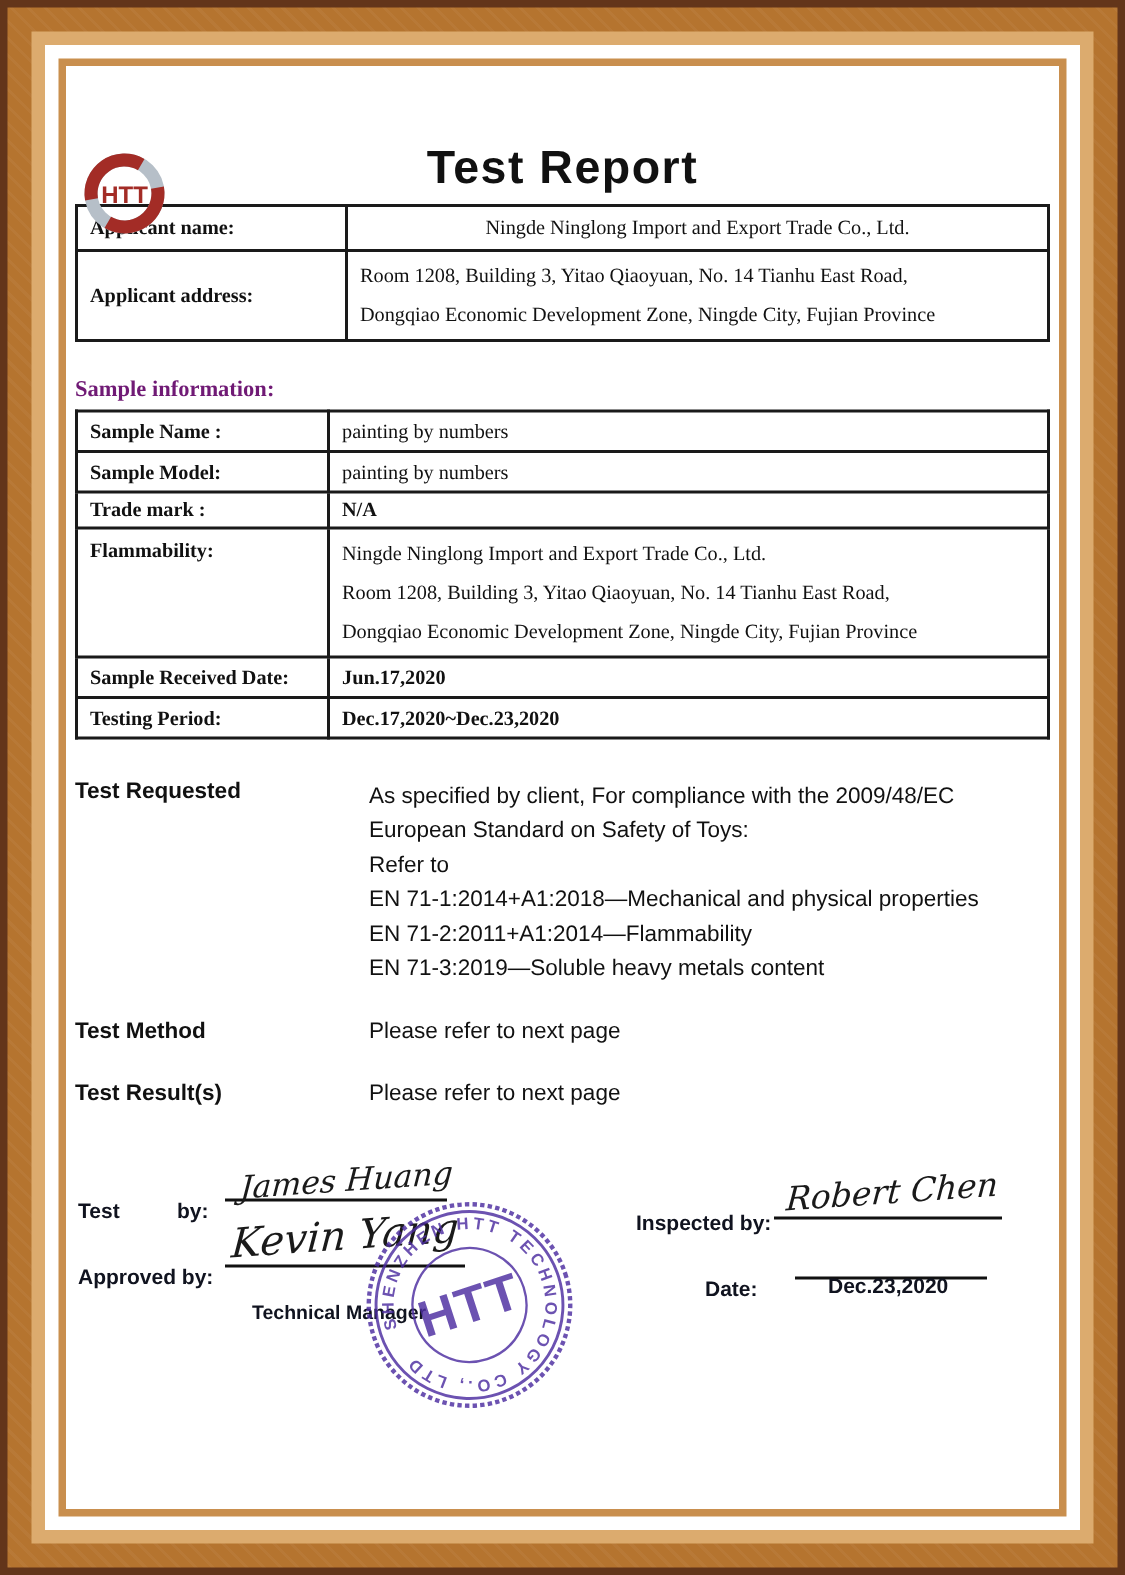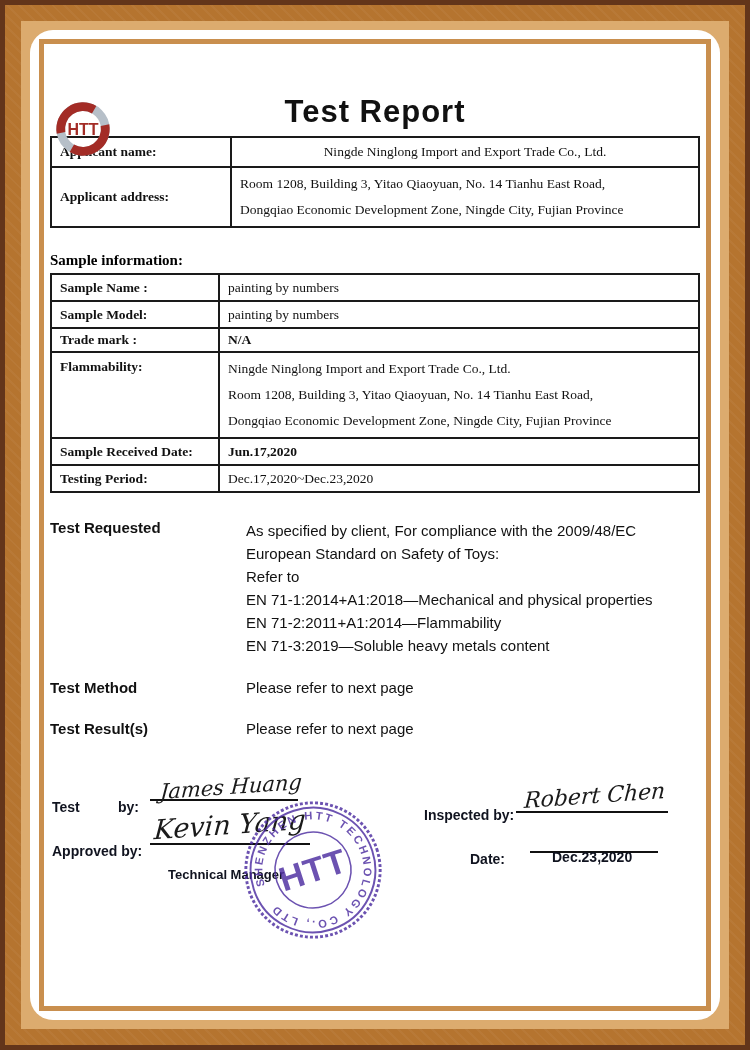--- a/index.html
+++ b/index.html
@@ -4,41 +4,41 @@
 <style>
   * { margin:0; padding:0; box-sizing:border-box; }
   html,body { width:750px; height:1050px; }
   body { font-family:"Liberation Sans", sans-serif; background:#fff; }
 
   
   .f1 { width:750px; height:1050px; background:#63351a; padding:5px; }
   .f2 { width:100%; height:100%; background:#b5742f; padding:16px;
         background-image:repeating-linear-gradient(45deg, rgba(255,255,255,.04) 0 2px, transparent 2px 8px); }
   .f3 { width:100%; height:100%; background:#dcab6e; padding:9px; }
-  .f4 { width:100%; height:100%; background:#ffffff; padding:9px;border-radius:23px; }
+  .f4 { width:100%; height:100%; background:#ffffff; padding:9px; }
   .f5 { width:100%; height:100%; background:#ffffff; border:5px solid #c98f4e;
         position:relative; overflow:hidden; }
   .content { position:relative; width:100%; height:100%; padding:0 6px; }
 
   
   .logo { position:absolute; top:4px; left:8px; width:62px; height:62px; }
   .title { text-align:center; margin-top:50px; font-size:31px; font-weight:bold;
            color:#111; letter-spacing:1px; font-family:"Liberation Sans", sans-serif; }
 
   
   table { border-collapse:collapse; width:650px; table-layout:fixed;
           font-family:"Liberation Serif", serif; font-size:13.5px; color:#111; }
   td { border:2px solid #1a1a1a; padding:3px 8px; vertical-align:middle; }
   td.lbl { font-weight:bold; }
   .applicant-table { margin-top:6px; }
   .applicant-table td.lbl { width:180px; }
   .applicant-table .row-name td { height:30px; }
   .applicant-table .row-addr td { height:54px; }
   .sample-heading { margin-top:24px; font-family:"Liberation Serif", serif;
-                    font-weight:bold; font-size:15px; color:#000000; }
+                    font-weight:bold; font-size:15px; color:#701a75; }
   .sample-table { margin-top:4px; }
   .sample-table td.lbl { width:168px; }
   .sample-table .sm td { height:27px; }
   .sample-table .xs td { height:23px; }
   .vline { line-height:26px; }
 
   
   .req-row { display:flex; margin-top:26px; font-size:15px; color:#111; }
   .req-label { width:196px; font-weight:bold; flex:none; }
   .req-body { line-height:23px; }
@@ -112,21 +112,21 @@
             <div class="vline">Room 1208, Building 3, Yitao Qiaoyuan, No. 14 Tianhu East Road,</div>
             <div class="vline">Dongqiao Economic Development Zone, Ningde City, Fujian Province</div>
           </td>
         </tr>
         <tr class="sm">
           <td class="lbl">Sample Received Date:</td>
           <td style="font-weight:bold;">Jun.17,2020</td>
         </tr>
         <tr class="sm">
           <td class="lbl">Testing Period:</td>
-          <td style="font-weight:normal;">Dec.17,2020~Dec.23,2020</td>
+          <td style="font-weight:bold;">Dec.17,2020~Dec.23,2020</td>
         </tr>
       </tbody>
               </table>
 
       <div class="req-row">
         <div class="req-label">Test Requested</div>
         <div class="req-body">
           <div>As specified by client, For compliance with the 2009/48/EC</div>
           <div>European Standard on Safety of Toys:</div>
           <div>Refer to</div>

